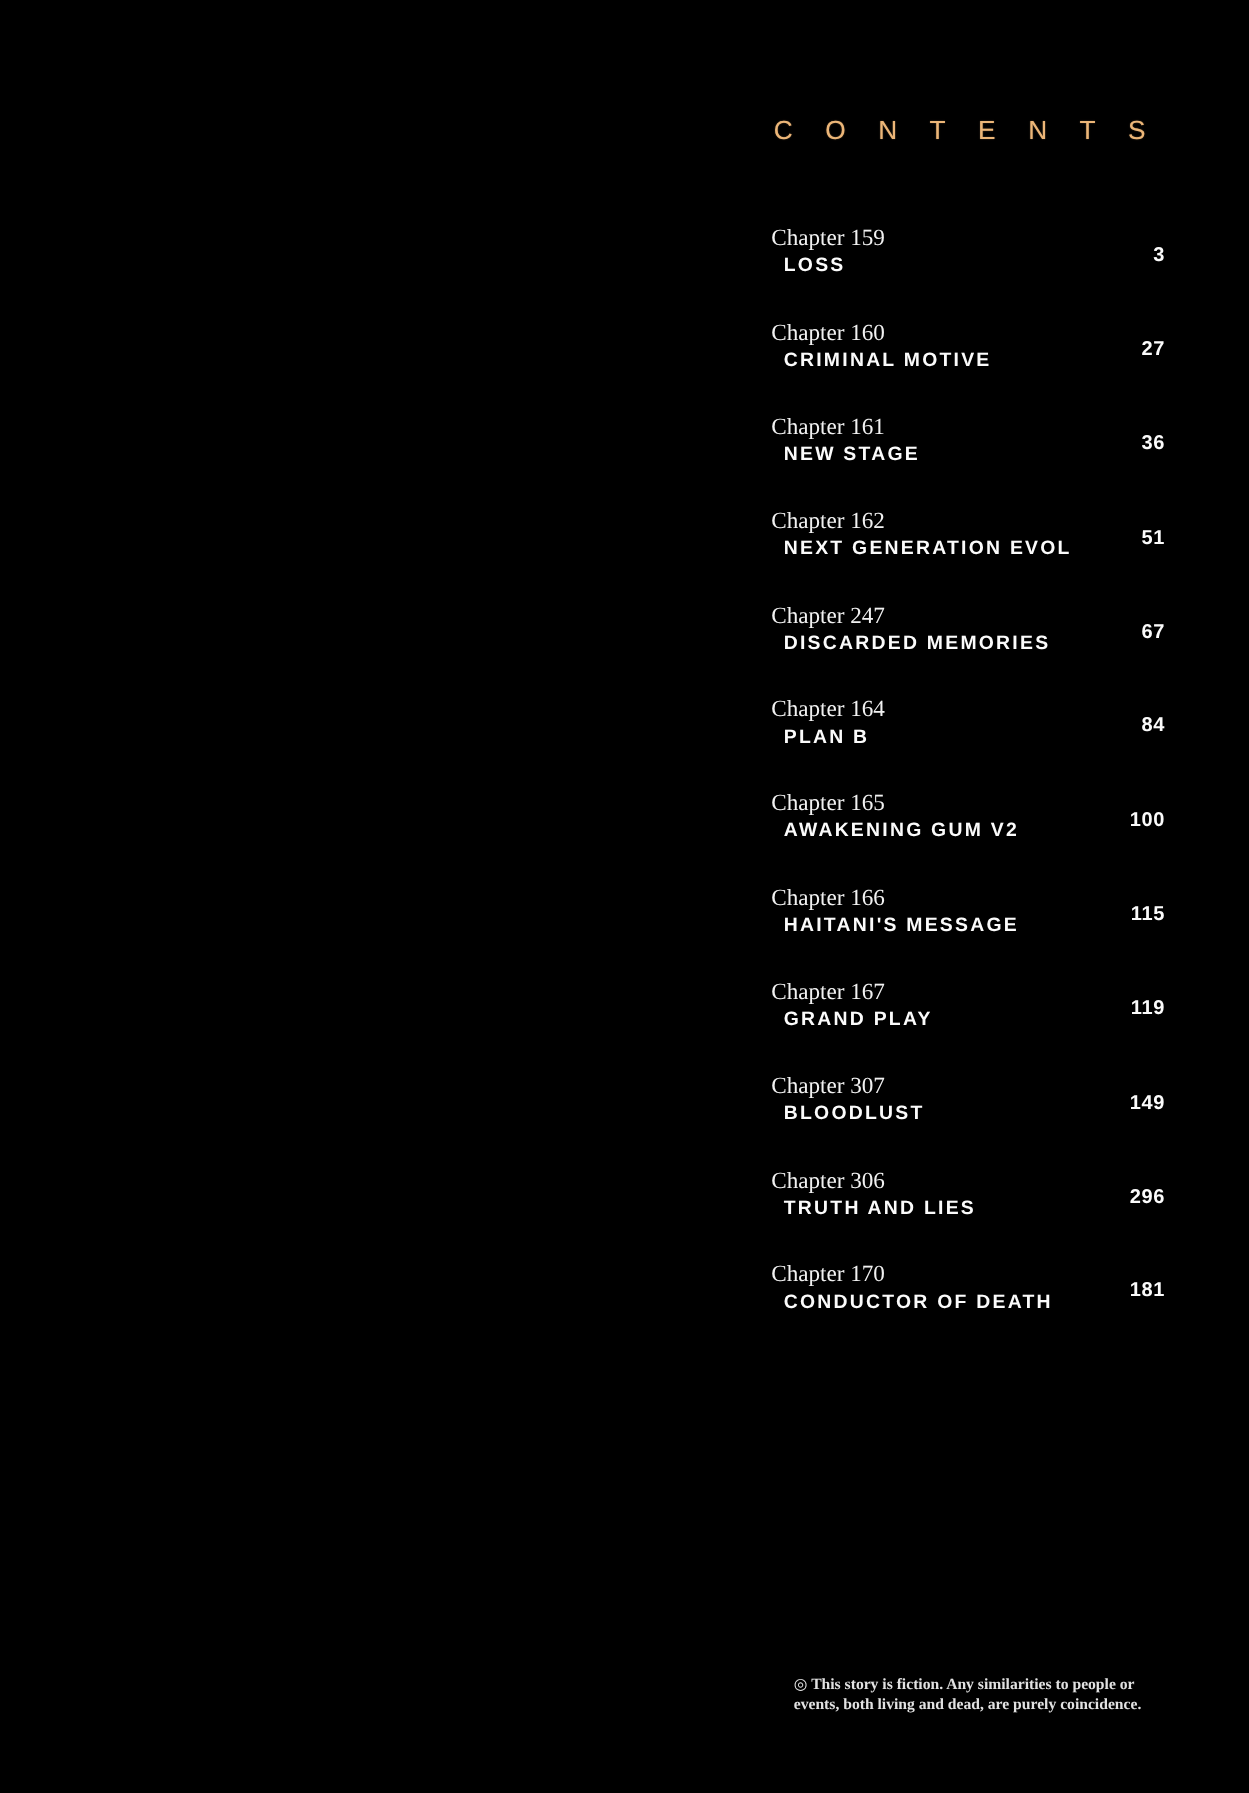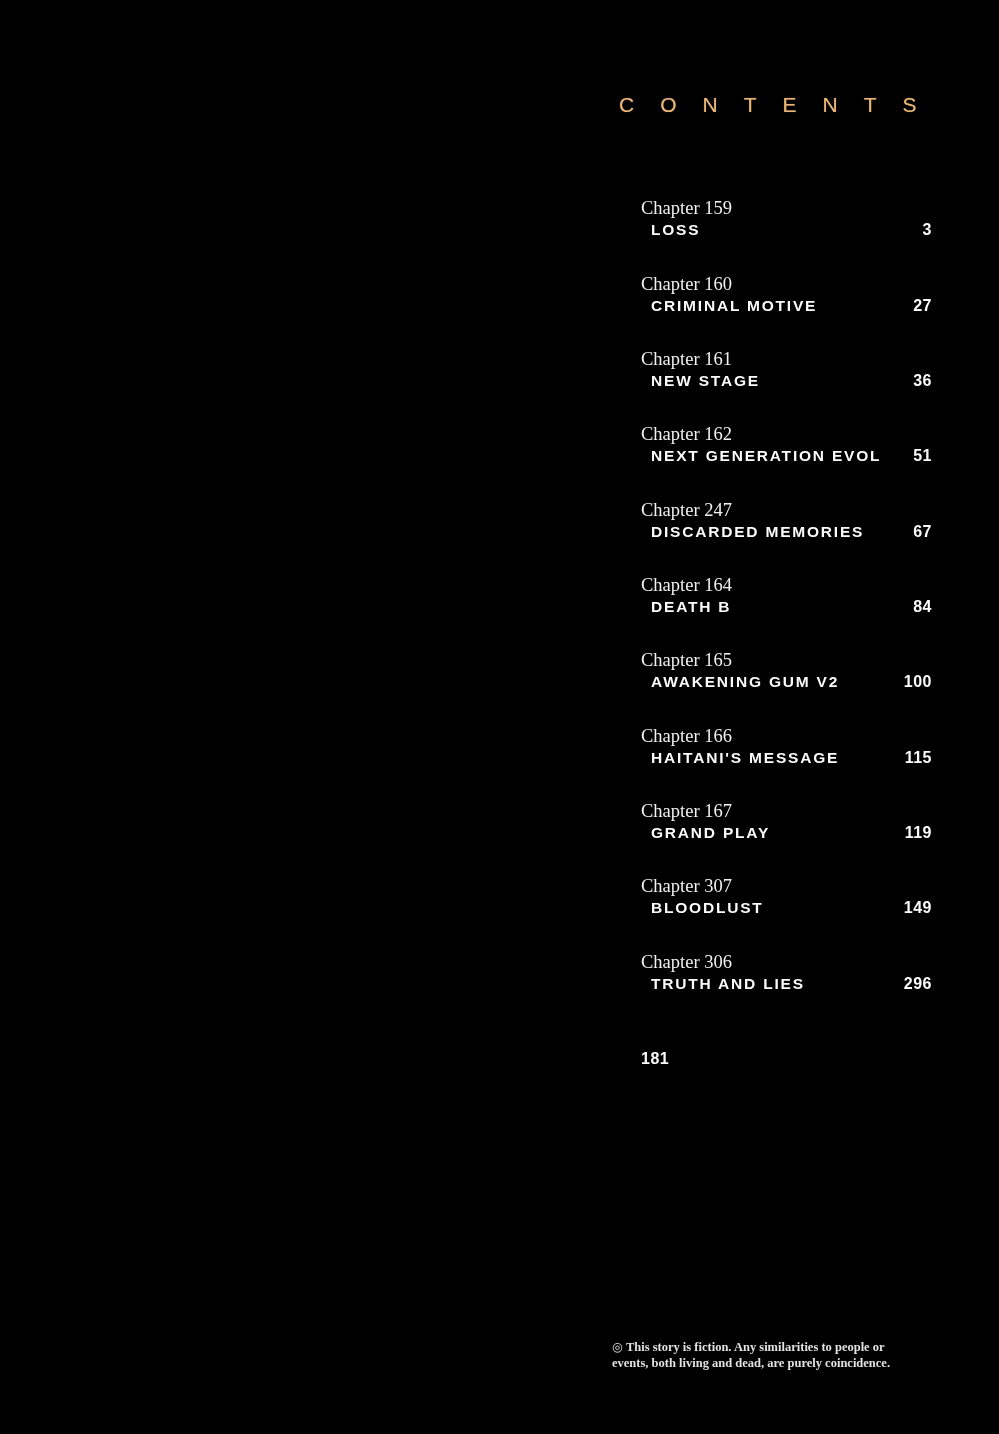--- a/index.html
+++ b/index.html
@@ -31,22 +31,21 @@
   .toc {
     position: absolute;
     left: 617px;
     top: 164px;
     width: 315px;
   }
   .toc-entry {
     height: 75.35px;
     display: flex;
     justify-content: space-between;
-    align-items: flex-end;
-    margin-left: 24px;
+    align-items: center;
   }
   .entry-text {
     min-width: 0;
   }
   .chapter-label {
     font-family: "Liberation Serif", serif;
     font-size: 18.5px;
     font-weight: normal;
     color: #f1f1f1;
     line-height: 21px;
@@ -67,21 +66,21 @@
     font-size: 16px;
     font-weight: bold;
     color: #fbfbfb;
     padding-top: 6px;
     letter-spacing: 0.5px;
     text-align: right;
     flex: 0 0 auto;
   }
   .footer-note {
     position: absolute;
-    left: 612px;
+    left: 635px;
     top: 1340px;
     width: 280px;
     font-family: "Liberation Serif", serif;
     font-size: 12.5px;
     font-weight: bold;
     color: #e2e2e2;
     line-height: 15.5px;
     white-space: nowrap;
   }
   .footer-note .fiction-circle-icon {
@@ -135,21 +134,21 @@
       <div class="entry-text">
         <div class="chapter-label">Chapter 247</div>
         <div class="chapter-title">DISCARDED MEMORIES</div>
       </div>
       <div class="page-number">67</div>
     </div>
 
     <div class="toc-entry">
       <div class="entry-text">
         <div class="chapter-label">Chapter 164</div>
-        <div class="chapter-title">DEATH B</div>
+        <div class="chapter-title">PLAN B</div>
       </div>
       <div class="page-number">84</div>
     </div>
 
     <div class="toc-entry">
       <div class="entry-text">
         <div class="chapter-label">Chapter 165</div>
         <div class="chapter-title">AWAKENING GUM V2</div>
       </div>
       <div class="page-number">100</div>
@@ -181,20 +180,24 @@
 
     <div class="toc-entry">
       <div class="entry-text">
         <div class="chapter-label">Chapter 306</div>
         <div class="chapter-title">TRUTH AND LIES</div>
       </div>
       <div class="page-number">296</div>
     </div>
 
     <div class="toc-entry">
+      <div class="entry-text">
+        <div class="chapter-label">Chapter 170</div>
+        <div class="chapter-title">CONDUCTOR OF DEATH</div>
+      </div>
       <div class="page-number">181</div>
     </div>
 
   </div>
 
   <div class="footer-note">
     <div><span class="fiction-circle-icon">◎</span><span>This story is fiction. Any similarities to people or</span></div>
     <div>events, both living and dead, are purely coincidence.</div>
   </div>
 

